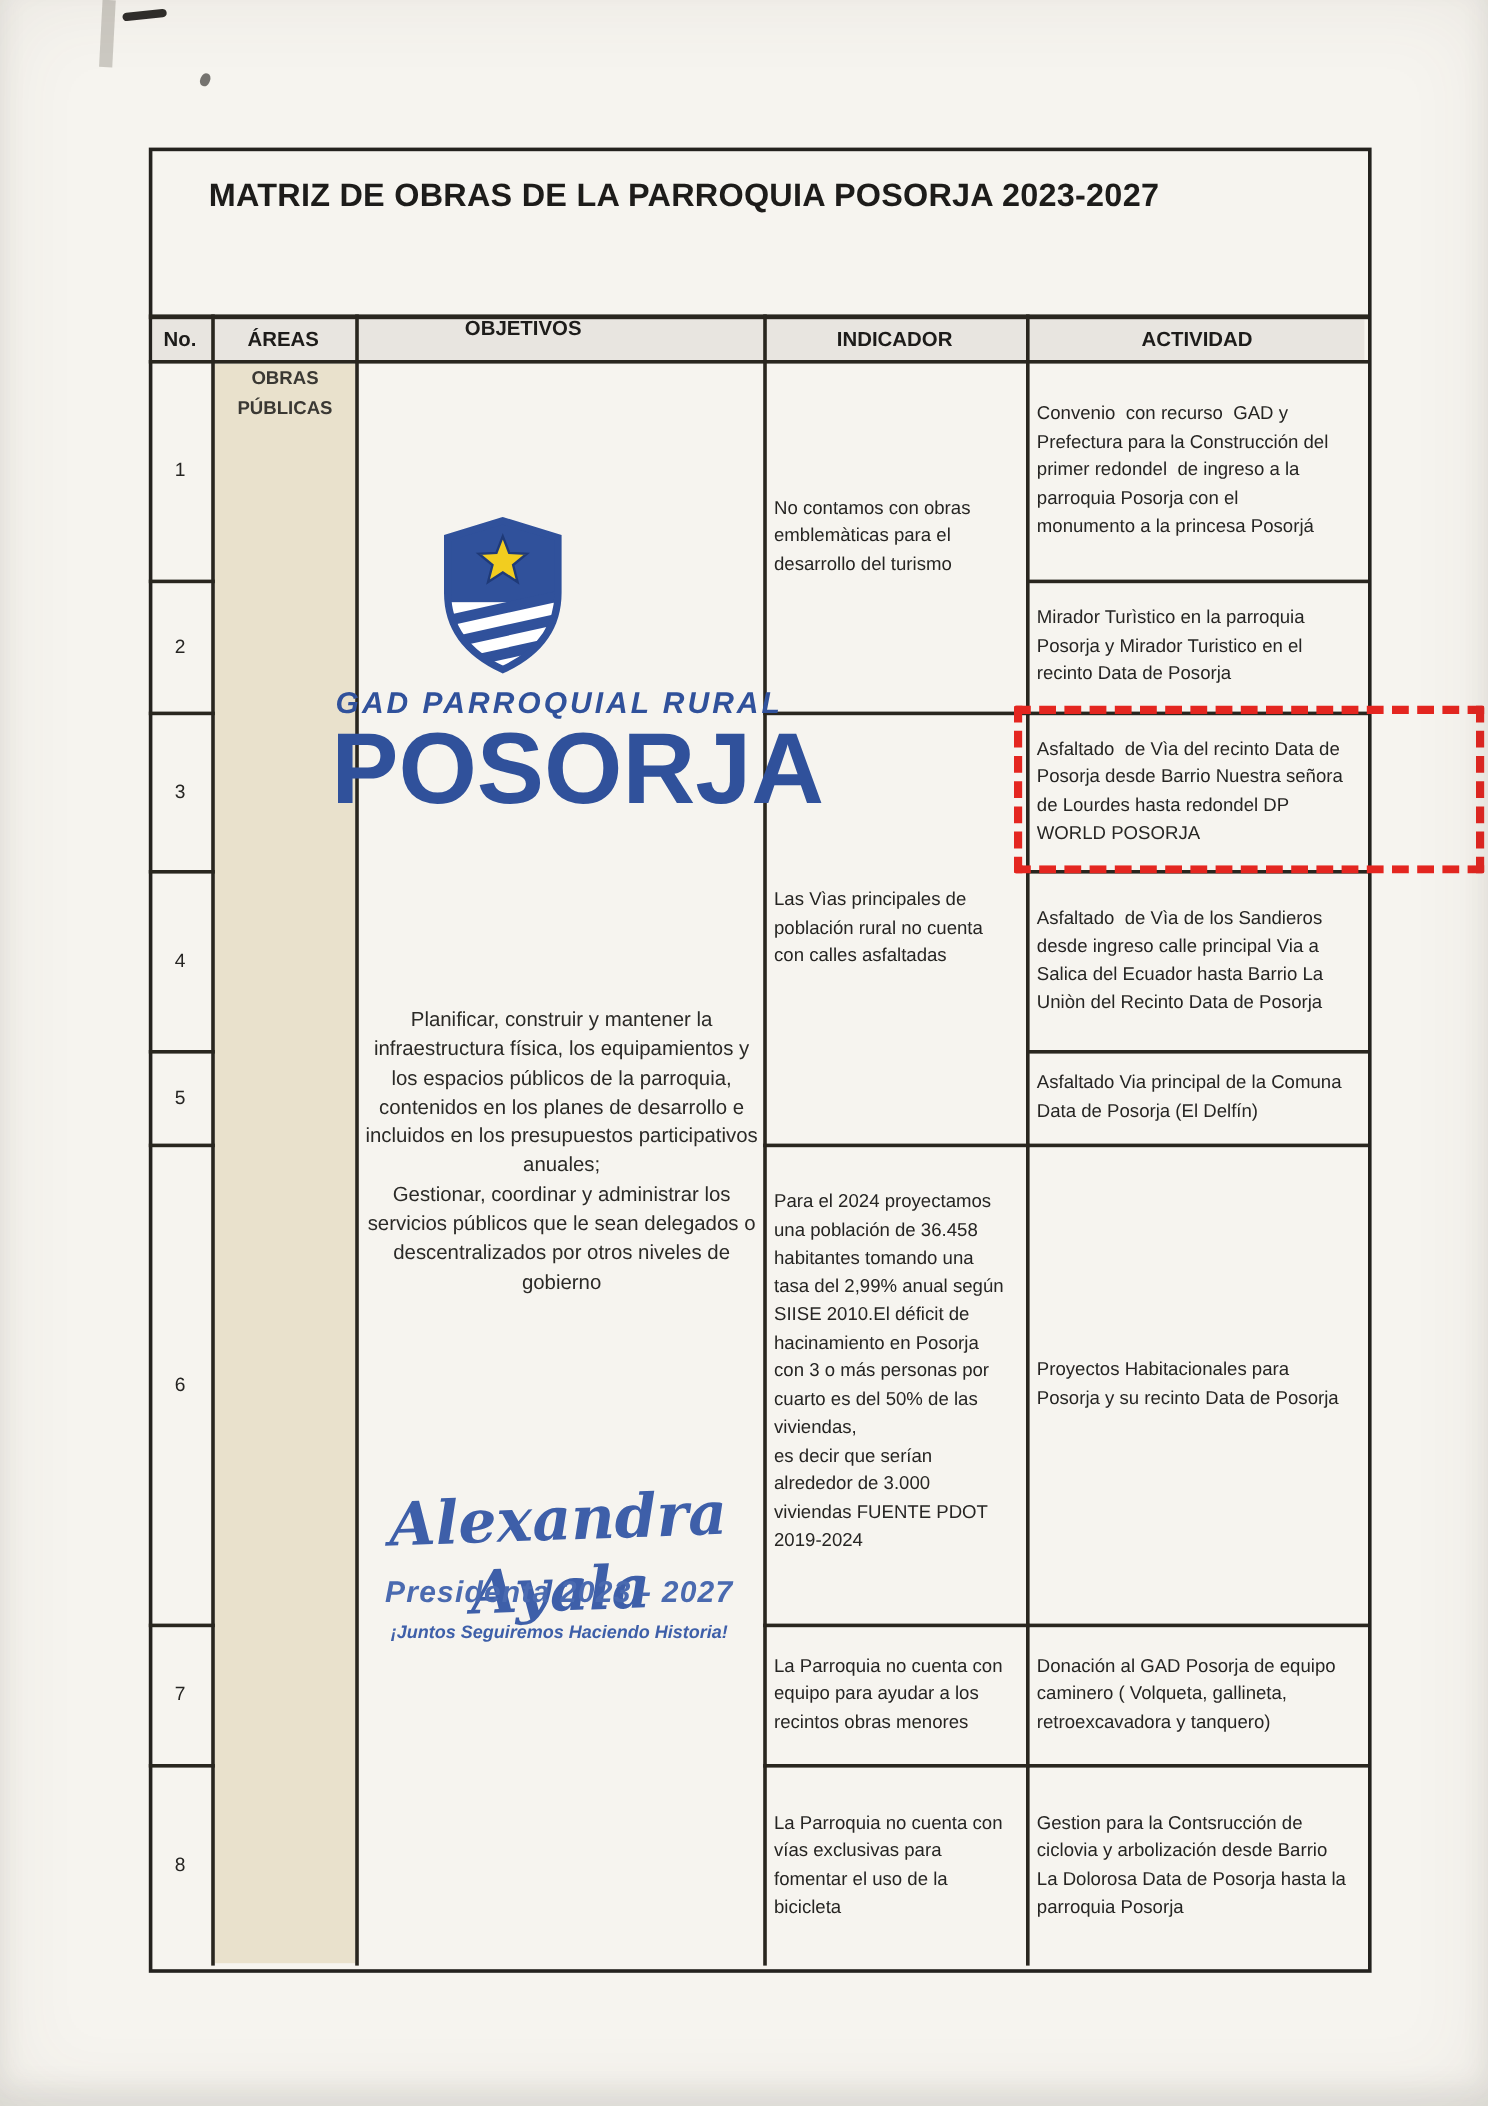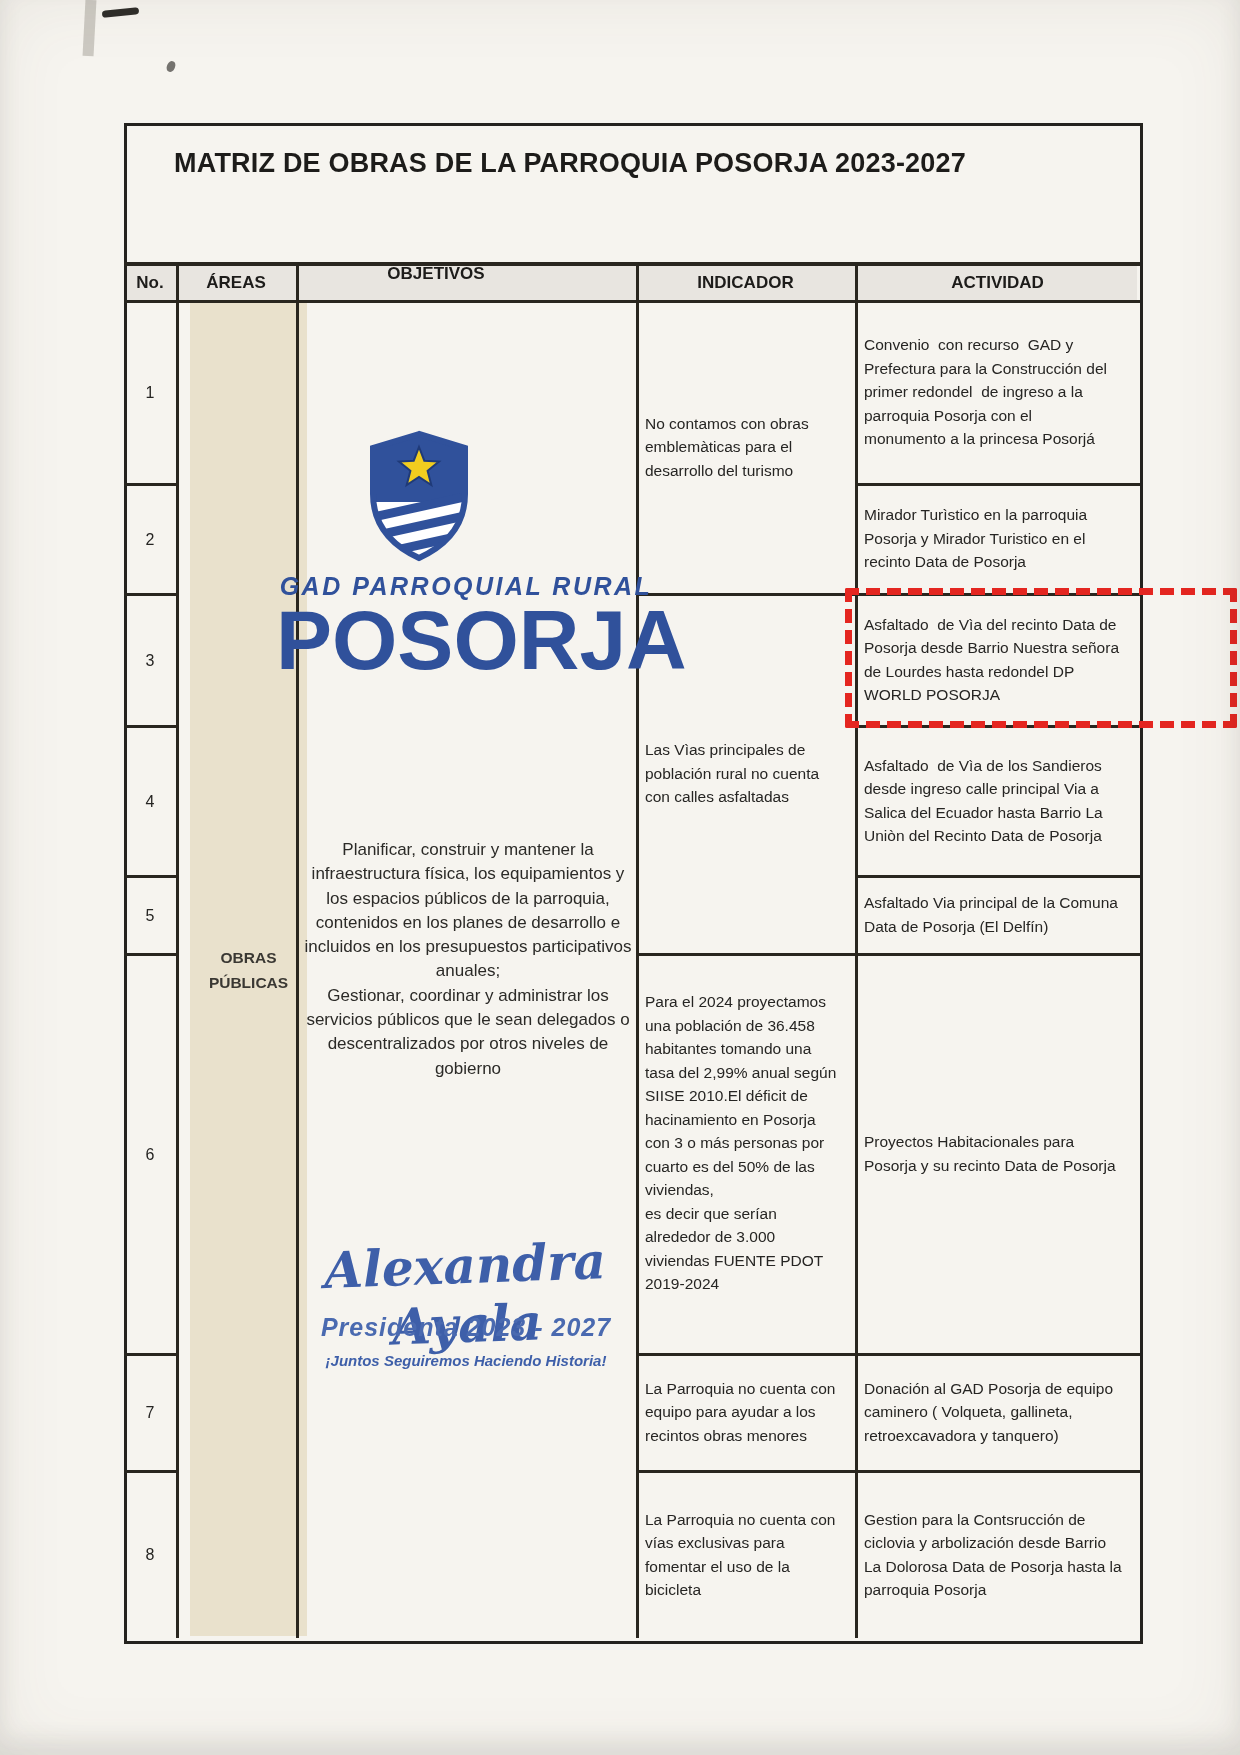--- a/index.html
+++ b/index.html
@@ -18,21 +18,21 @@
     font-weight:bold;font-size:27px;letter-spacing:.2px;color:#1d1c1a;}
   .hbg{position:absolute;background:#e8e5e0;}
   .vl{position:absolute;width:3px;background:#29261f;}
   .hl{position:absolute;height:3px;background:#29261f;}
   .hl.thick{height:4px;}
   .hcell{position:absolute;height:37px;display:flex;align-items:center;justify-content:center;
     font-weight:bold;font-size:17px;color:#1d1c1a;}
   .numcell{position:absolute;left:126px;width:48px;display:flex;align-items:center;justify-content:center;
     font-size:16px;}
   .beige{position:absolute;left:179px;top:303px;width:117px;height:1333px;background:#e9e1cc;
-    display:flex;align-items:center;justify-content:center;margin-left:11px;}
+    display:flex;justify-content:center;}
   .areas-label{font-weight:bold;font-size:15.5px;line-height:25px;text-align:center;
     color:#3a3833;white-space:pre-line;}
   .cell{position:absolute;display:flex;align-items:center;
     font-size:15.5px;line-height:23.5px;white-space:pre-wrap;
     padding-left:9px;padding-right:2px;box-sizing:border-box;color:#262523;}
   .cell.topalign{align-items:flex-start;padding-top:17px;margin-top:17px;}
   .icol{left:636px;width:219px;}
   .acol{left:855px;width:285px;}
   .redbox{position:absolute;left:845px;top:588px;width:392px;height:140px;
     border:7px dashed #e42620;box-sizing:border-box;border-radius:2px;}

